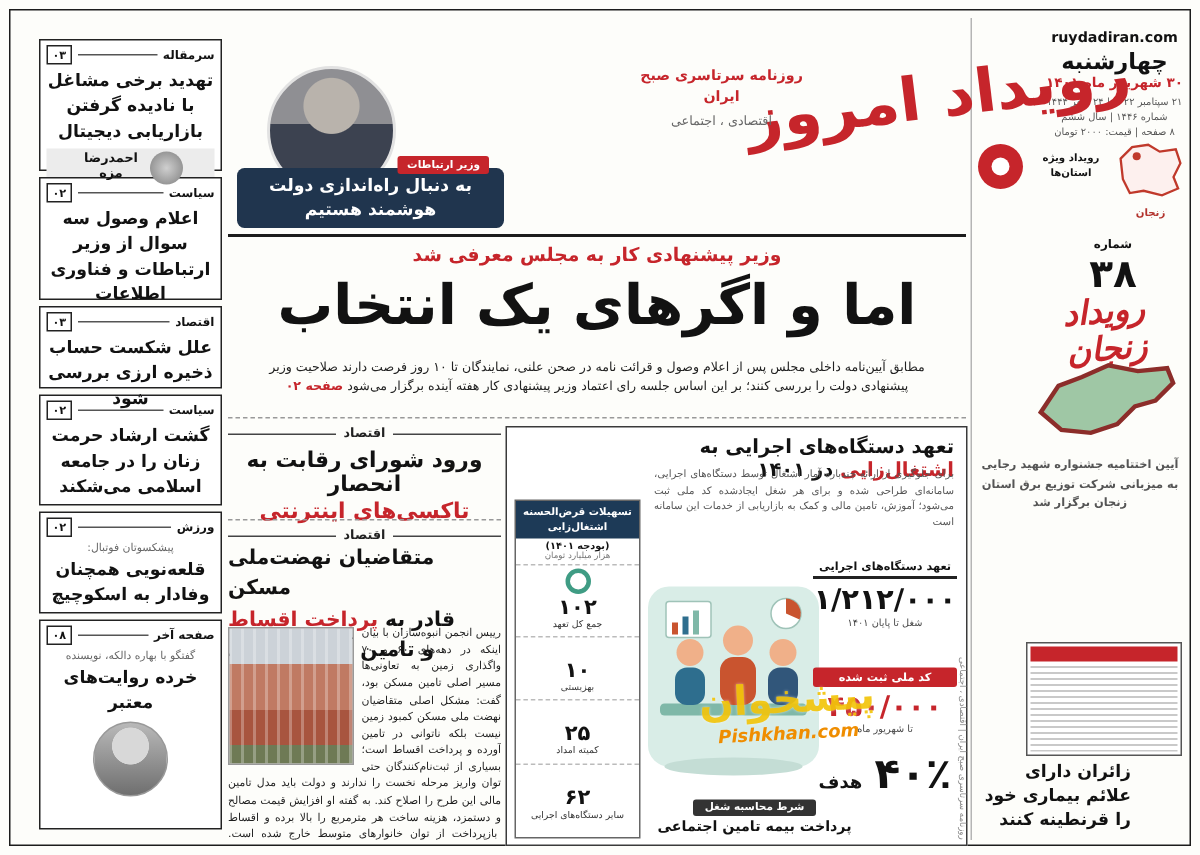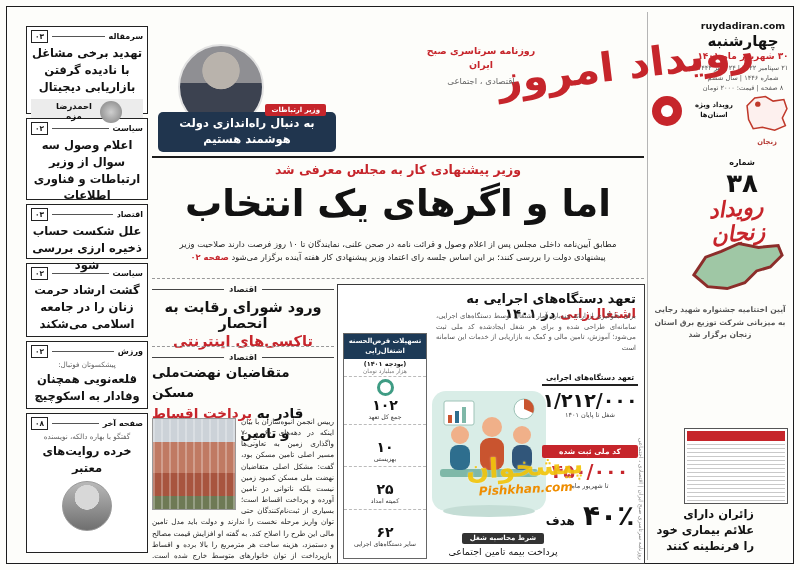--- a/index.html
+++ b/index.html
@@ -74,21 +74,21 @@
   .m-label{font-weight:700;font-size:7.5px;border-bottom:2px solid #222;padding-bottom:2px;}
   .m-val1{font-weight:900;font-size:19px;margin-top:3px;}
   .m-cap{font-size:6.5px;color:#444;}
   .m-label-red{background:#c6252b;color:#fff;font-weight:700;font-size:7.5px;padding:2px 0;margin-top:26px;border-radius:2px;}
   .m-val2{font-weight:900;font-size:19px;color:#c6252b;margin-top:2px;}
   .m-target{margin-top:9px;}
   .m-target .big{font-weight:900;font-size:28px;}
   .m-target .small{font-weight:800;font-size:12px;margin-right:3px;}
   .ic-cond{position:absolute;left:92px;bottom:6px;width:146px;text-align:center;}
   .cond-label{display:inline-block;background:#333;color:#fff;font-weight:700;font-size:7px;padding:1.5px 8px;border-radius:2px;}
-  .cond-val{font-weight:400;font-size:9.5px;margin-top:2px;}
+  .cond-val{font-weight:700;font-size:9.5px;margin-top:2px;}
   .wm{position:absolute;left:112px;top:166px;width:150px;text-align:center;transform:rotate(-3deg);pointer-events:none;}
   .wm-fa{font-weight:900;font-size:27px;color:#f3c50c;opacity:.92;text-shadow:0 0 2px rgba(255,255,255,.6);}
   .wm-en{font-style:italic;font-weight:800;font-size:12px;color:#ef8d00;direction:ltr;}
 
   
   #sidebar{position:absolute;left:26px;top:26px;width:122px;}
   .side-item{border:1px solid #222;margin-bottom:4px;padding:3px 4px;box-sizing:border-box;background:#fff;}
   .tab{display:flex;align-items:center;gap:4px;margin-bottom:2px;}
   .tab-label{font-weight:700;font-size:8px;}
   .tab-rule{flex:1;border-top:1px solid #555;}

